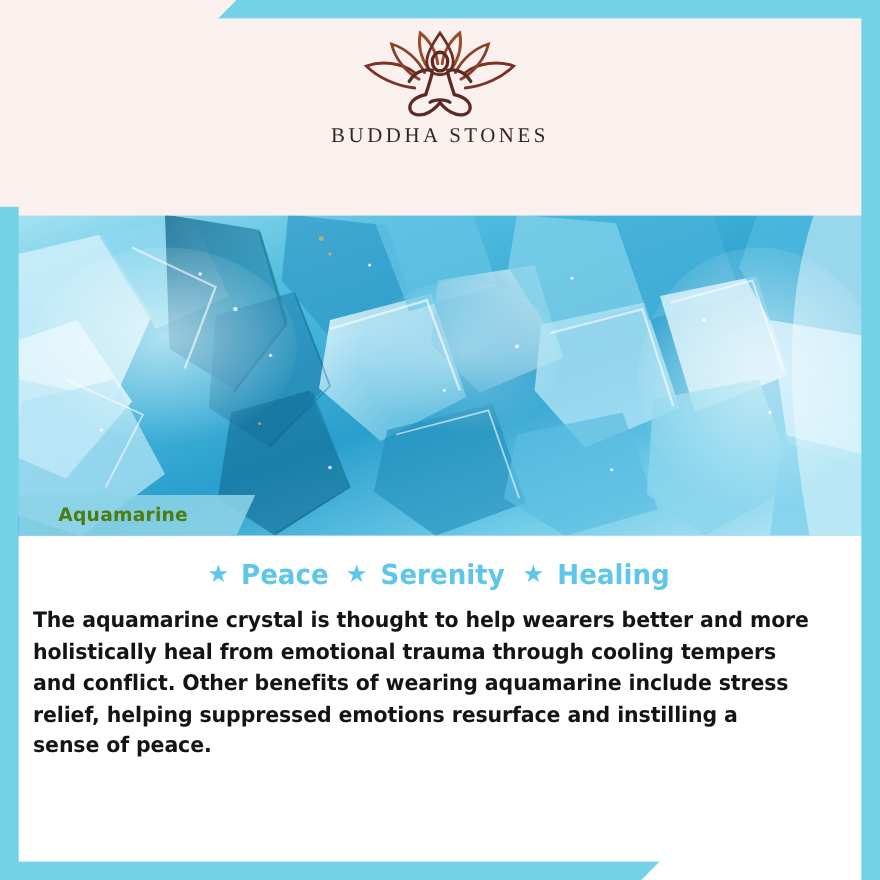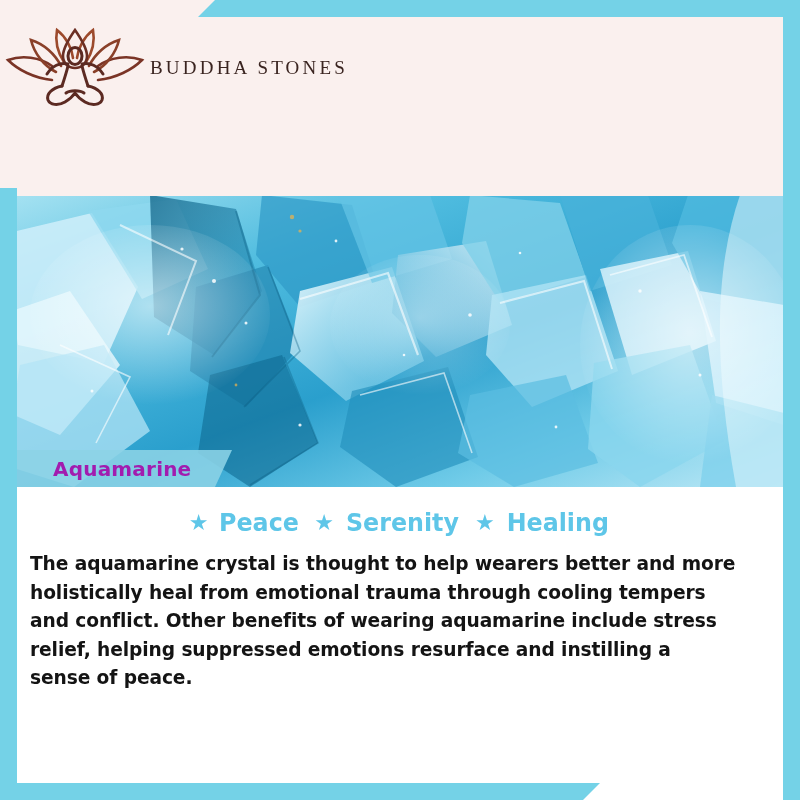--- a/index.html
+++ b/index.html
@@ -32,21 +32,21 @@
     z-index:6;
   }
 
   
   .header{
     position:absolute;top:0;left:0;width:800px;height:196px;
     background:#faf0ee;z-index:2;
   }
   .logo-wrap{
     position:absolute;top:22px;left:0;width:800px;
-    display:flex;align-items:center;
+    display:flex;flex-direction:column;align-items:center;
   }
   .logo-mark{width:150px;height:86px;display:block;}
   .logo-text{
     margin-top:5px;
     font-family:"Liberation Serif", serif;
     font-size:19px;letter-spacing:3.2px;color:#3a2420;
     font-weight:400;
   }
 
   
@@ -74,21 +74,21 @@
 
   .stone-tag{
     position:absolute;left:17px;top:450px;width:215px;height:37px;
     background:rgba(140,211,230,.88);
     clip-path:polygon(0 0, 215px 0, 198px 37px, 0 37px);
     z-index:5;display:flex;align-items:center;
   }
   .stone-tag-label{
     padding-left:36px;
     font-family:"DejaVu Sans", sans-serif;
-    font-weight:bold;font-size:20px;color:#a21caf;
+    font-weight:bold;font-size:17px;color:#4d7c0f;
     letter-spacing:.2px;
   }
 
   
   .content{
     position:absolute;left:17px;top:487px;width:766px;height:296px;
     background:#ffffff;z-index:3;
   }
   .keywords{
     margin-top:21px;

